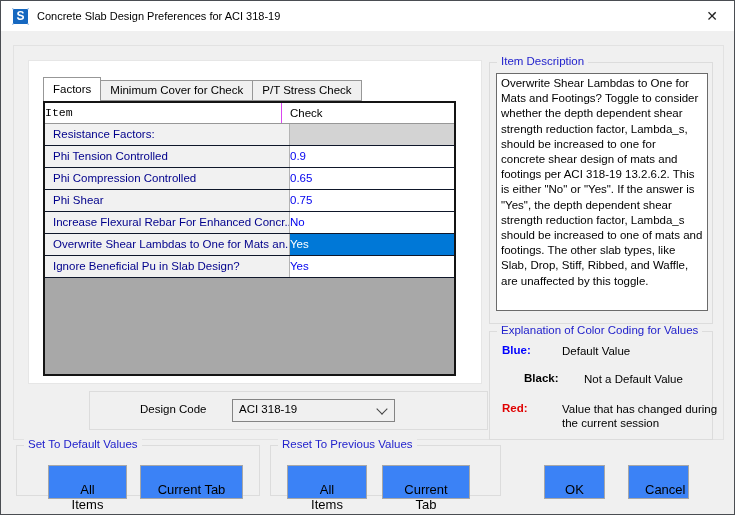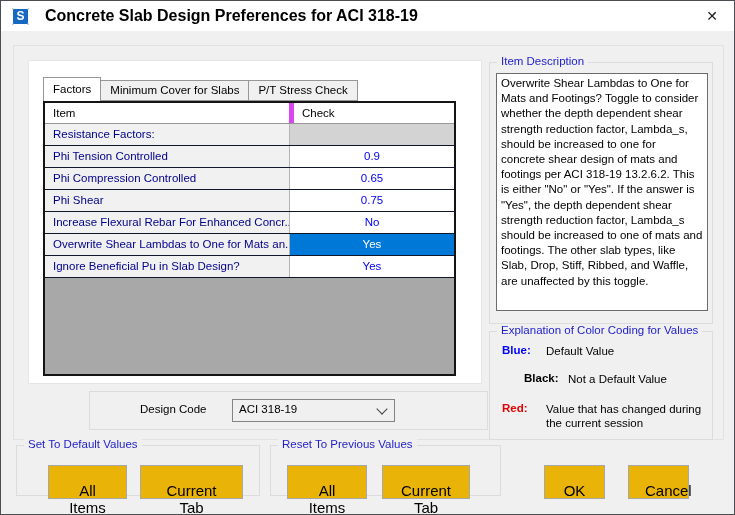--- a/index.html
+++ b/index.html
@@ -7,89 +7,89 @@
     position:relative;width:733px;height:513px;
     border:1px solid #4a4d52;background:#f0f0f0;
     font-family:"Liberation Sans",sans-serif;font-size:11.5px;color:#000;
     overflow:hidden;
   }
   
   .titlebar{position:absolute;left:0;top:0;width:100%;height:30px;background:#ffffff;display:flex;align-items:center;}
   .app-icon{width:17px;height:17px;margin-left:11px;background:#1668c0;color:#fff;
     font-weight:bold;font-size:12px;display:flex;align-items:center;justify-content:center;
     border-radius:2px;box-shadow:inset 0 0 0 1px #ffffff,inset 0 0 0 2px #1668c0;}
-  .win-title{margin-left:16px;font-size:16px;font-weight:bold;}
+  .win-title{margin-left:8px;font-size:11px;}
   .close-btn{position:absolute;right:0;top:0;width:44px;height:30px;line-height:30px;
     text-align:center;font-size:14px;color:#222;cursor:default;}
   
   .outer-box{position:absolute;left:12px;top:44px;width:709px;height:393px;border:1px solid #e2e2e2;}
   .white-panel{position:absolute;left:27px;top:59px;width:452px;height:322px;background:#fff;border:1px solid #e6e6e6;}
   
   .tabs{position:absolute;left:14px;top:16px;height:24px;display:flex;align-items:flex-end;text-align:center;}
   .tab{height:19px;line-height:19px;padding:0 9px;background:#f0f0f0;border:1px solid #979797;
     border-left:none;white-space:nowrap;}
   .tab.active{height:23px;line-height:23px;background:#fff;border:1px solid #979797;border-bottom:none;z-index:3;}
   
   .grid{position:absolute;left:14px;top:40px;width:409px;height:271px;border:2px solid #141414;background:#a8a8a8;}
   .g-head{display:flex;height:20px;background:#fff;border-bottom:1px solid #979797;font-size:11.5px;}
-  .g-head .ci{width:236px;border-right:5px solid #d946ef;padding-left:8px;line-height:20px;}
+  .g-head .ci{width:236px;border-right:1px solid #d946ef;line-height:20px;font-family:Liberation Mono, monospace;}
   .g-head .cv{flex:1;padding-left:8px;line-height:20px;}
   .g-row{display:flex;height:21px;border-bottom:1px solid #0f172a;}
   .g-row .ci{width:236px;background:#f1f1f1;color:#00008b;padding-left:8px;line-height:21px;
     border-right:1px solid #b4b4b4;white-space:nowrap;overflow:hidden;}
-  .g-row .cv{flex:1;background:#fff;color:#0000ee;text-align:center;line-height:21px;}
+  .g-row .cv{flex:1;background:#fff;color:#0000ee;line-height:21px;}
   .g-row.section .cv{background:#d3d3d3;}
   .g-row.selected .cv{background:#0078d7;color:#fff;}
   
   .group{position:absolute;border:1px solid #dcdcdc;}
   .gtitle{position:absolute;top:-8px;left:7px;background:#f0f0f0;padding:0 4px;color:#2222cc;white-space:nowrap;}
   
   .design-group{left:88px;top:390px;width:397px;height:37px;}
   .dc-label{position:absolute;left:50px;top:11px;}
   .combo{position:absolute;left:142px;top:7px;width:155px;height:21px;background:#f0f0f0;
     border:1px solid #848484;line-height:19px;padding-left:6px;}
   .combo .chev{position:absolute;right:8px;top:5px;width:7px;height:7px;
     border-right:1px solid #444;border-bottom:1px solid #444;transform:rotate(45deg);}
   
   .item-desc{left:488px;top:61px;width:222px;height:260px;}
   .descbox{position:absolute;left:6px;top:10px;width:202px;height:232px;border:1px solid #6b6b6b;
     background:#fff;padding:2px 4px;line-height:15.2px;font-size:11.5px;overflow:hidden;white-space:pre-line;}
   
   .color-coding{left:488px;top:330px;width:222px;height:107px;}
   .cc-row{position:absolute;left:12px;display:flex;}
-  .cc-label{width:44px;font-weight:bold;}
+  .cc-label{width:60px;font-weight:bold;}
   .cc-text{width:158px;line-height:14px;}
   .cc-blue{color:#0000ff;}
   .cc-black{color:#000;padding-left:22px;}
   .cc-red{color:#e00000;}
   
   .set-default{left:15px;top:444px;width:242px;height:49px;}
   .reset-prev{left:269px;top:444px;width:229px;height:49px;}
-  .btn{position:absolute;height:21px;background:#eab308;border:1px solid #a7a7a7;
-    font-family:"Liberation Sans",sans-serif;font-size:15px;color:#000;padding:16px;}
+  .btn{position:absolute;height:21px;background:#3b82f6;border:1px solid #a7a7a7;
+    font-family:"Liberation Sans",sans-serif;font-size:13px;color:#000;padding:16px;}
   .ok-btn{left:543px;top:464px;width:61px;height:33px;}
   .cancel-btn{left:627px;top:464px;width:61px;height:32px;}
 </style>
 </head>
 <body>
 
 <div class="dialog">
 
   <div class="titlebar">
     <div class="app-icon">S</div>
     <div class="win-title">Concrete Slab Design Preferences for ACI 318-19</div>
     <div class="close-btn">✕</div>
   </div>
 
   <div class="outer-box"></div>
 
   <div class="white-panel">
     <div class="tabs">
       <div class="tab active">Factors</div>
-      <div class="tab">Minimum Cover for Slabs</div>
+      <div class="tab">Minimum Cover for Check</div>
       <div class="tab">P/T Stress Check</div>
     </div>
 
     <div class="grid">
       <div class="g-head">
         <div class="ci">Item</div>
         <div class="cv">Check</div>
       </div>
       <div class="g-row section">
         <div class="ci">Resistance Factors:</div>

